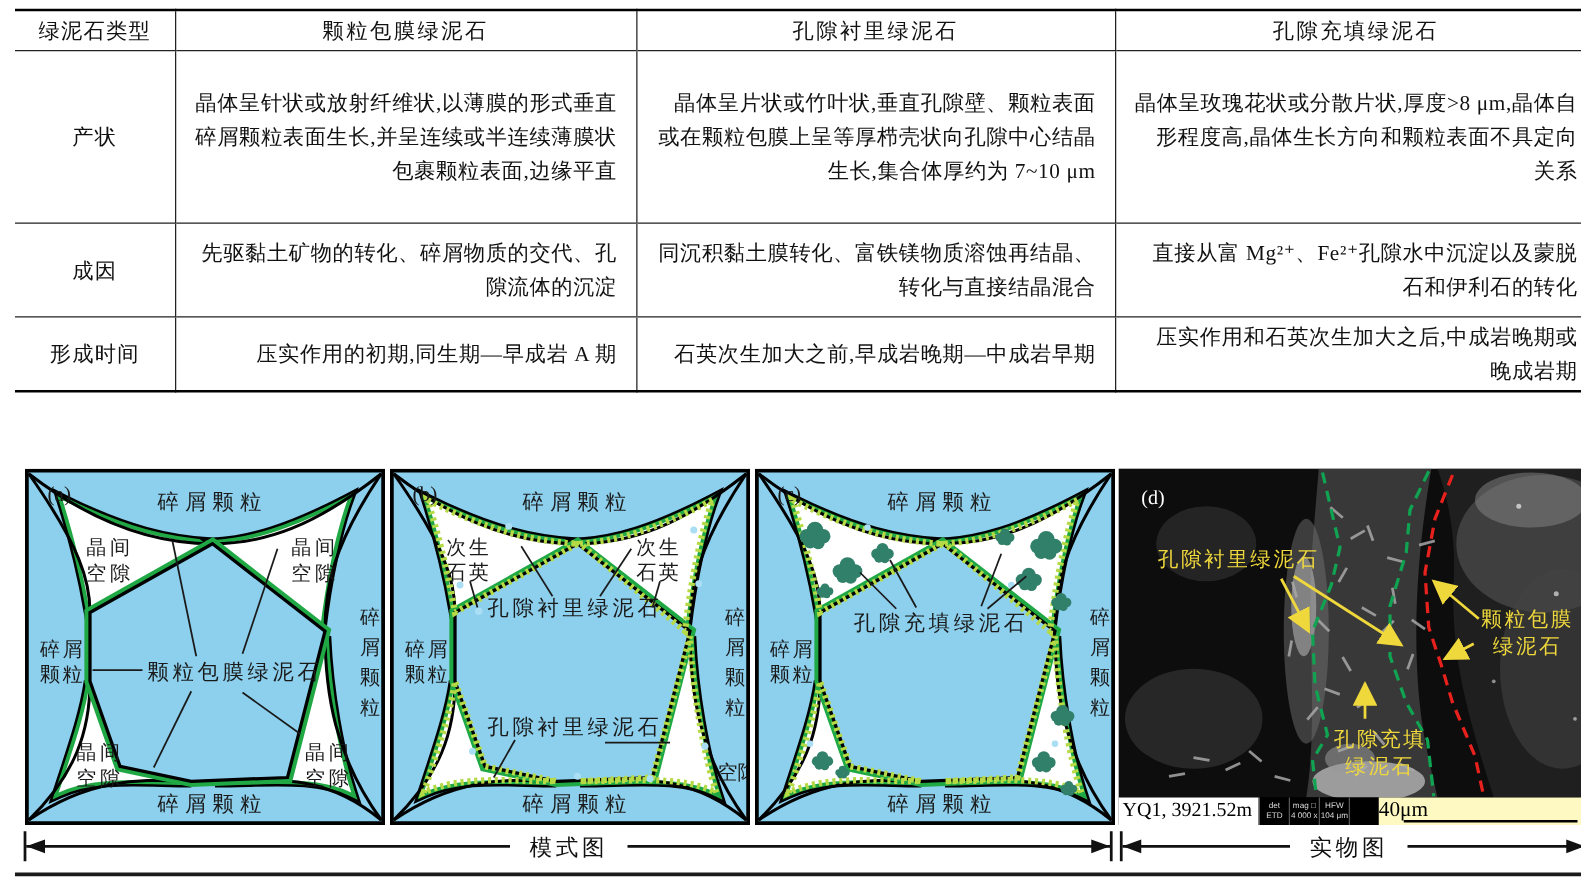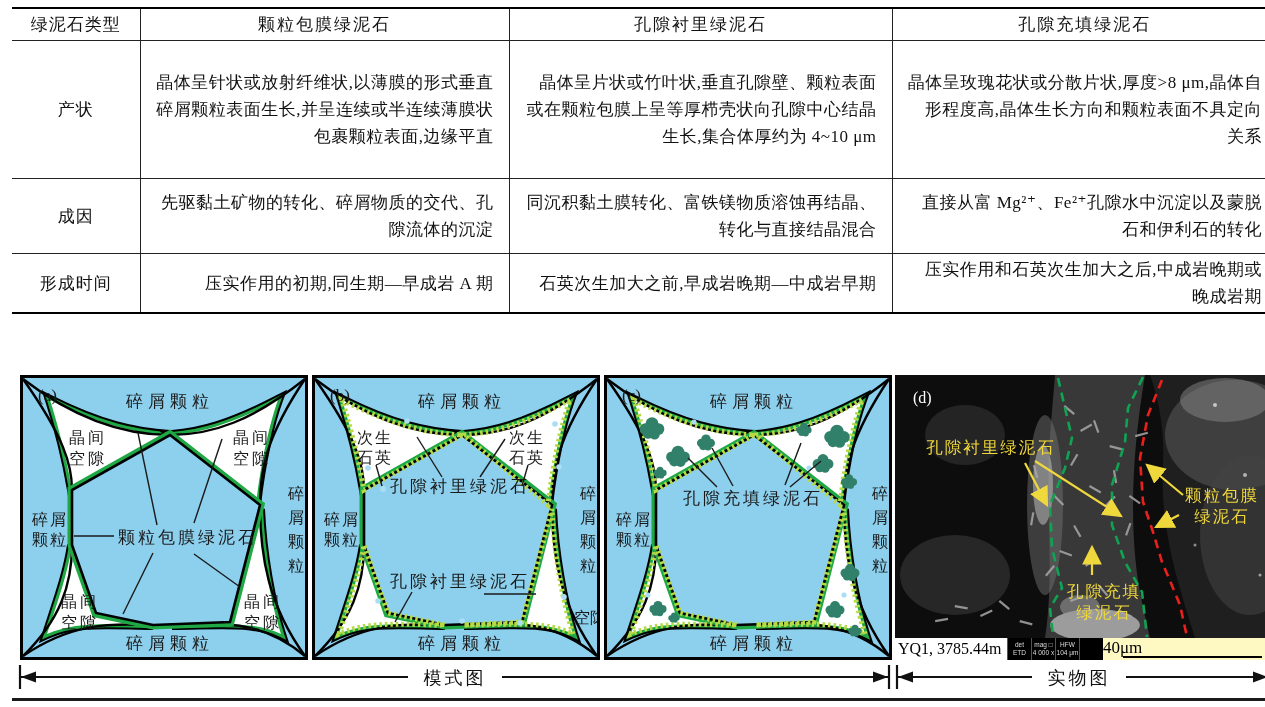--- a/index.html
+++ b/index.html
@@ -96,21 +96,21 @@
         <th class="c0">绿泥石类型</th>
         <th>颗粒包膜绿泥石</th>
         <th>孔隙衬里绿泥石</th>
         <th>孔隙充填绿泥石</th>
       </tr>
     </thead>
     <tbody>
       <tr style="height:138px">
         <th class="c0">产状</th>
         <td>晶体呈针状或放射纤维状,以薄膜的形式垂直碎屑颗粒表面生长,并呈连续或半连续薄膜状包裹颗粒表面,边缘平直</td>
-        <td>晶体呈片状或竹叶状,垂直孔隙壁、颗粒表面或在颗粒包膜上呈等厚栉壳状向孔隙中心结晶生长,集合体厚约为 4~10 μm</td>
+        <td>晶体呈片状或竹叶状,垂直孔隙壁、颗粒表面或在颗粒包膜上呈等厚栉壳状向孔隙中心结晶生长,集合体厚约为 7~10 μm</td>
         <td>晶体呈玫瑰花状或分散片状,厚度&gt;8 μm,晶体自形程度高,晶体生长方向和颗粒表面不具定向关系</td>
       </tr>
       <tr style="height:75px">
         <th class="c0">成因</th>
         <td>先驱黏土矿物的转化、碎屑物质的交代、孔隙流体的沉淀</td>
         <td>同沉积黏土膜转化、富铁镁物质溶蚀再结晶、转化与直接结晶混合</td>
         <td>直接从富 Mg²⁺、Fe²⁺孔隙水中沉淀以及蒙脱石和伊利石的转化</td>
       </tr>
       <tr style="height:54px">
         <th class="c0">形成时间</th>
@@ -391,21 +391,21 @@
       </g>
 
       <text class="yl" x="96" y="78" text-anchor="middle">孔隙衬里绿泥石</text>
       <text class="yl" x="327" y="126" text-anchor="middle">颗粒包膜</text>
       <text class="yl" x="327" y="147" text-anchor="middle">绿泥石</text>
       <text class="yl" x="209" y="222" text-anchor="middle">孔隙充填</text>
       <text class="yl" x="209" y="243" text-anchor="middle">绿泥石</text>
       <text x="18" y="28" fill="#fff" font-size="18" class="cn" style="fill:#fff">(d)</text>
     </svg>
     <div class="sem-strip">
-      <div class="sem-sample">YQ1, 3785.44m</div>
+      <div class="sem-sample">YQ1, 3921.52m</div>
       <div class="sem-meta">
         <div class="mcol">
           <div>det</div>
             <div>ETD</div>
         </div>
         <div class="mcol">
           <div>mag □</div>
             <div>4 000 x</div>
         </div>
         <div class="mcol">

